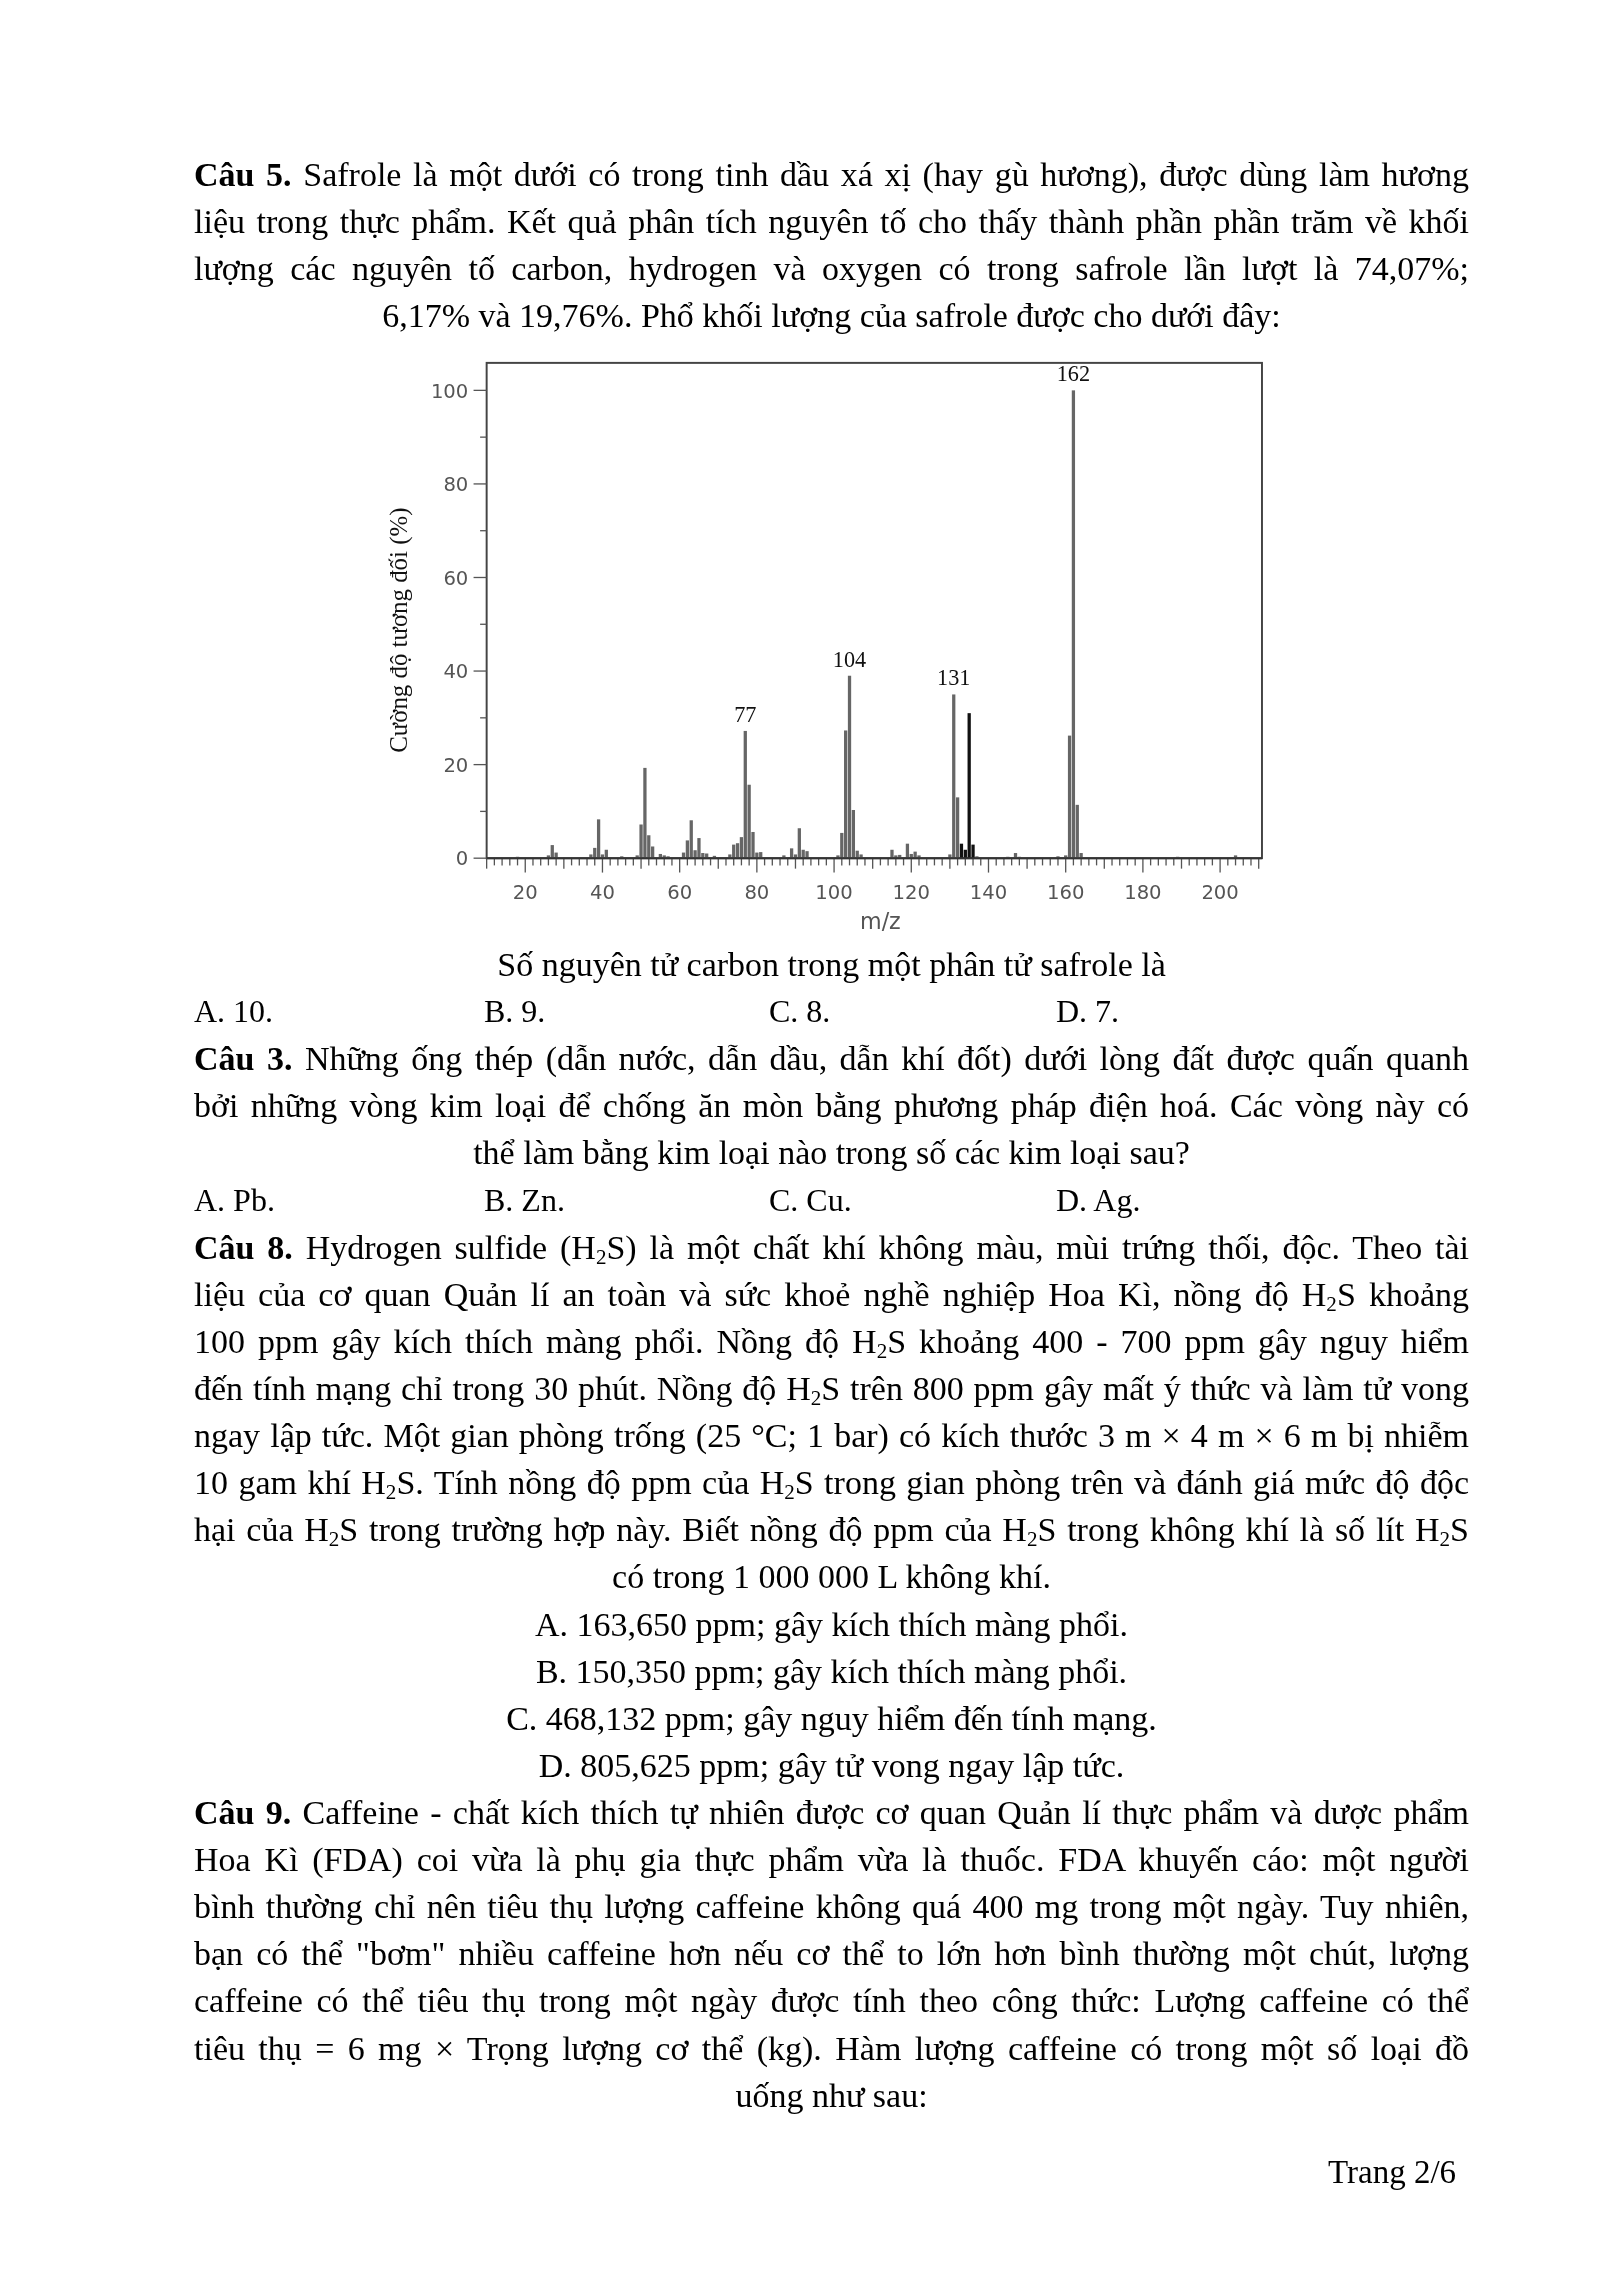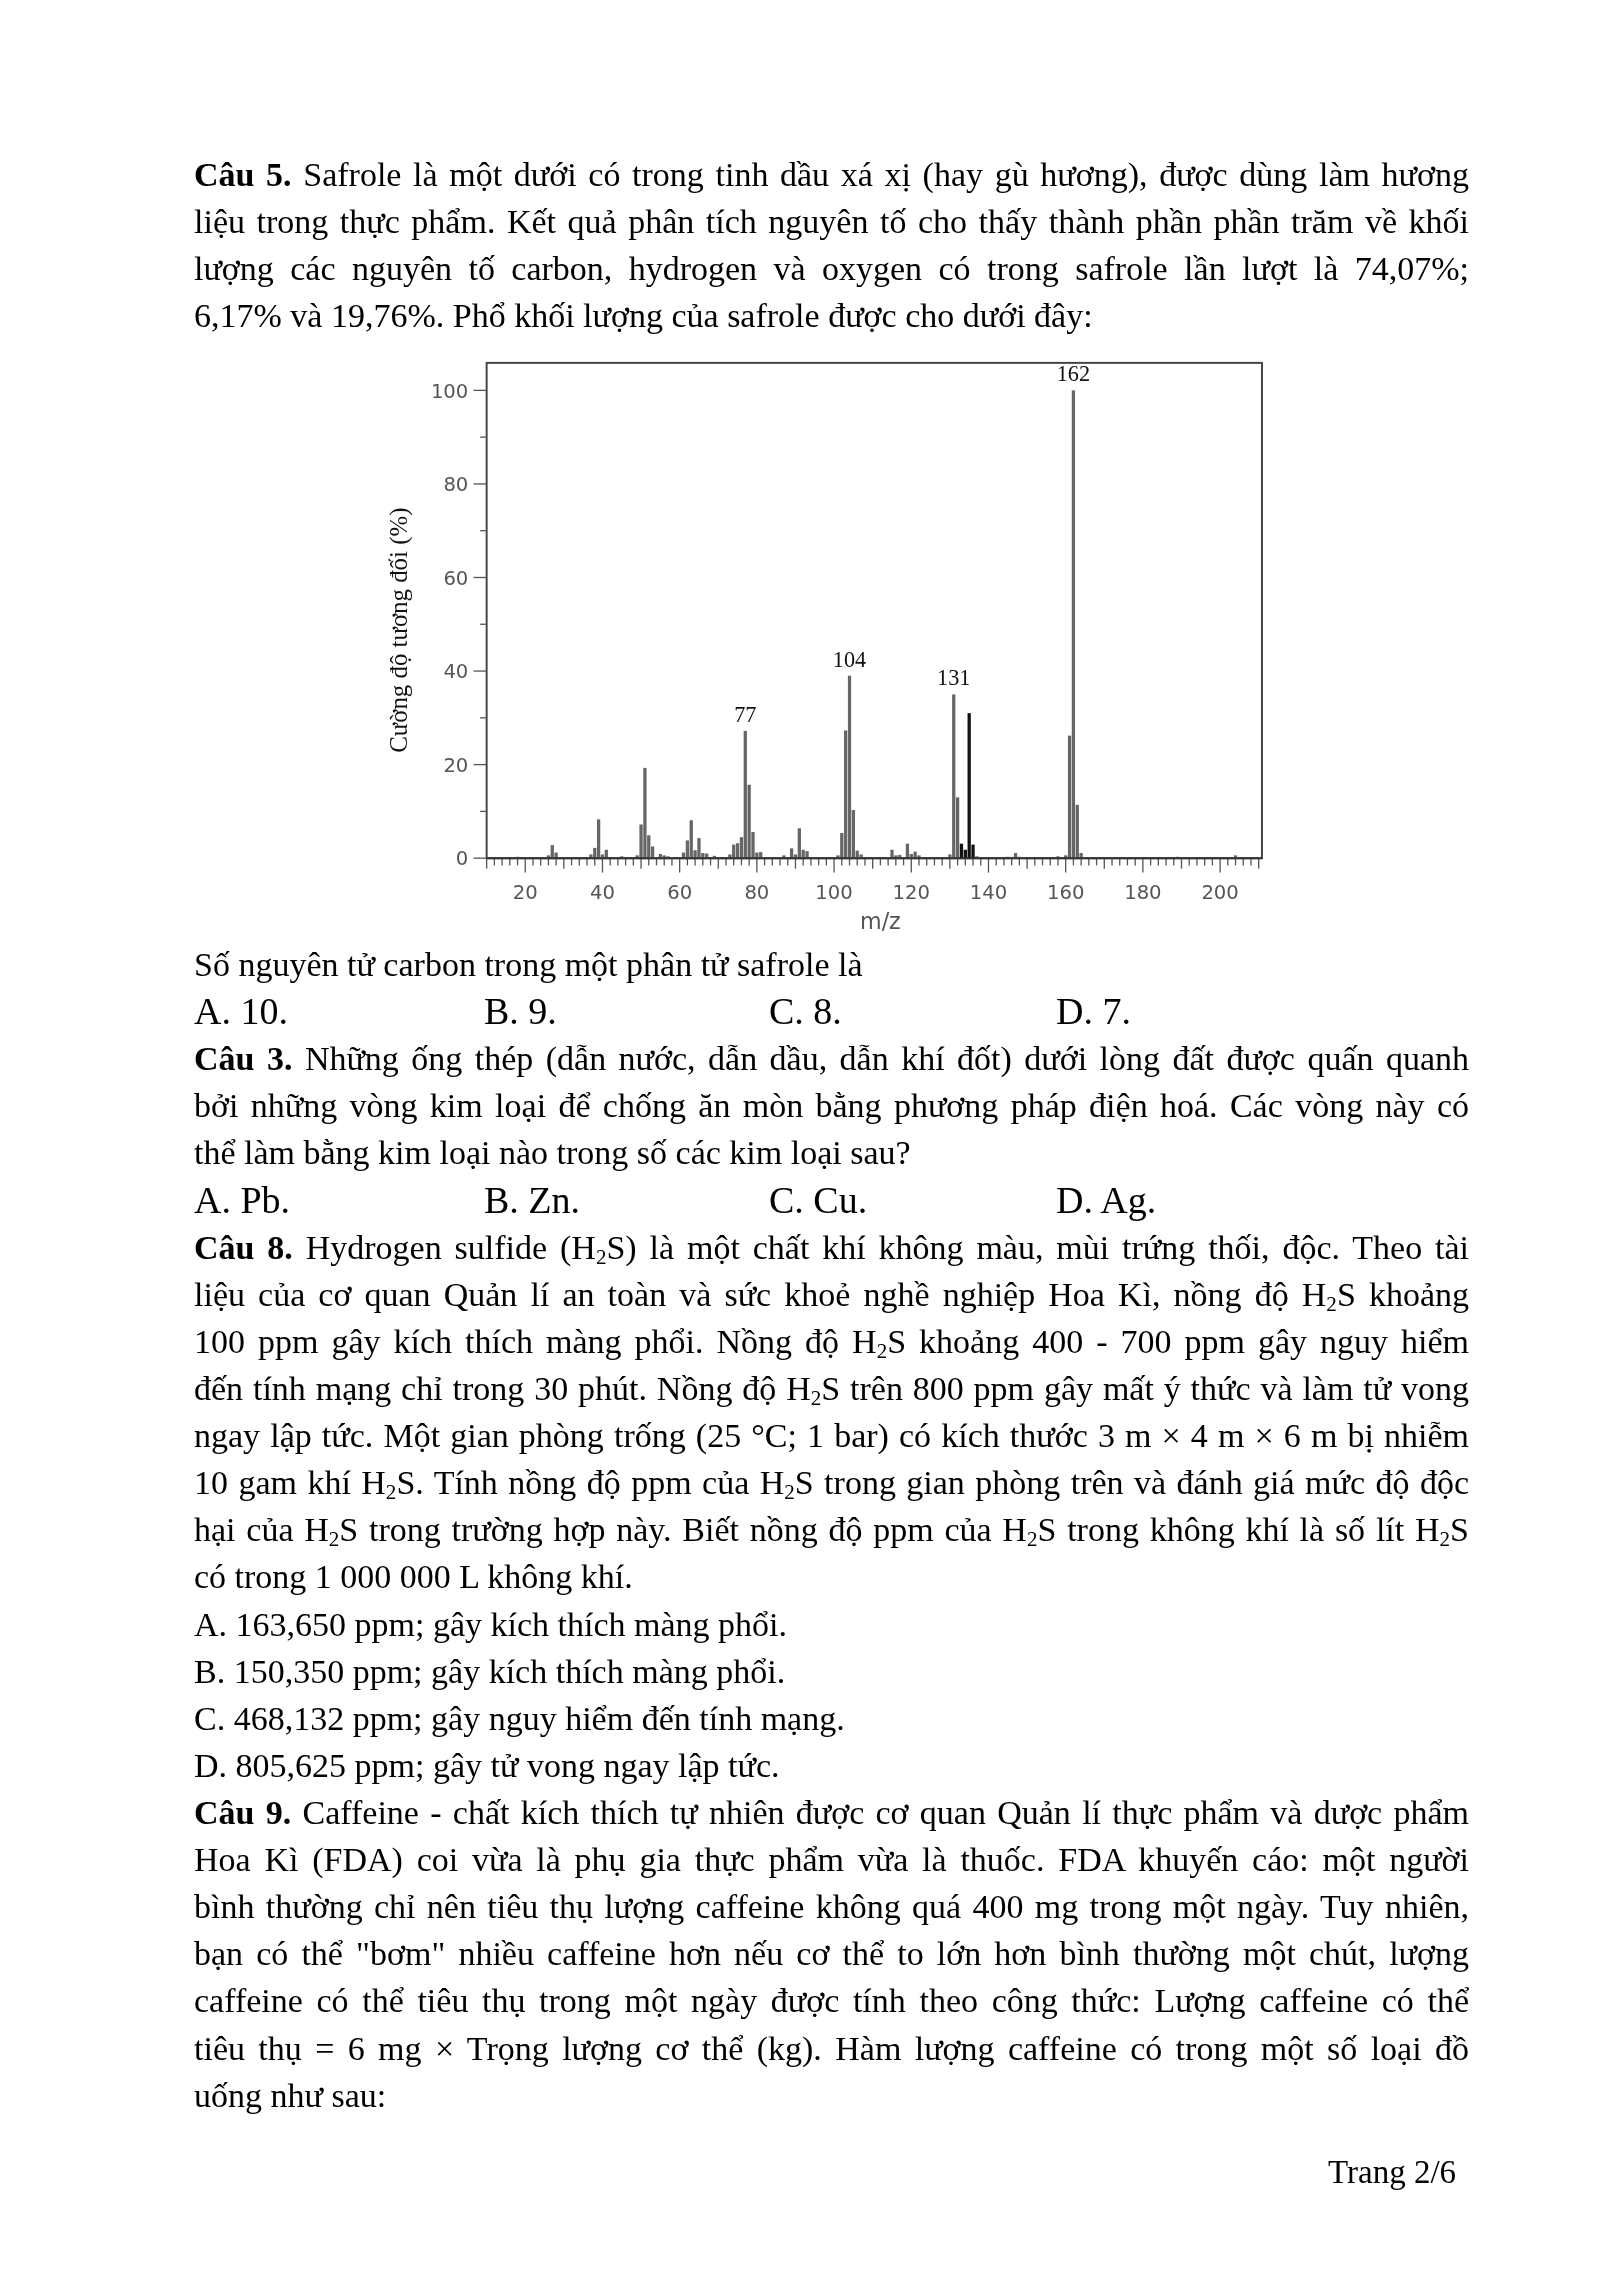--- a/index.html
+++ b/index.html
@@ -1,24 +1,24 @@
 <!DOCTYPE html>
 <html style="font-size:10.5px"><head>
 <meta charset="utf-8">
 <style>
   html, body { margin: 0; padding: 0; background: #ffffff; }
   body { width: 1623px; height: 2295px; position: relative; overflow: hidden;
          font-family: "Liberation Serif", "DejaVu Serif", serif; color: #000; }
   .page { position: absolute; left: 194px; top: 0; width: 1275px; }
   .line { position: absolute; left: 0; width: 1275px; font-size: 34px; line-height: 47px;
-          white-space: nowrap; }
+          white-space: nowrap; text-align: center; }
   .line.just { text-align: justify; text-align-last: justify; }
   .bold { font-weight: bold; }
   sub { font-size: 0.62em; vertical-align: -0.22em; line-height: 0; }
-  .opt { position: absolute; font-size: 38px; line-height: 47px; white-space: nowrap; }
+  .opt { position: absolute; font-size: 32px; line-height: 47px; white-space: nowrap; }
   .chart { position: absolute; left: 380px; top: 353px; width: 916px; height: 589px; }
   .chart svg { width: 916px; height: 589px; display: block; }
   .footer { position: absolute; left: 1328px; top: 2153px; font-size: 33px; line-height: 39px; }
 </style>
 </head>
 <body>
 
 <div class="page">
 
   <div class="line just" style="top:151px"><span class="bold">Câu 5.</span> <span>Safrole là một dưới có trong tinh dầu xá xị (hay gù hương), được dùng làm hương</span></div>

